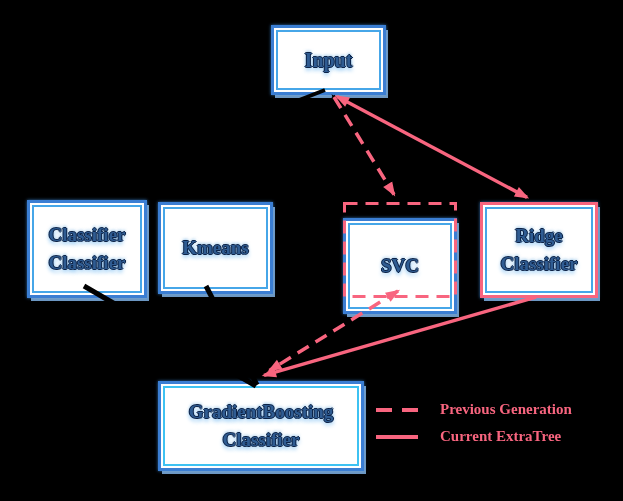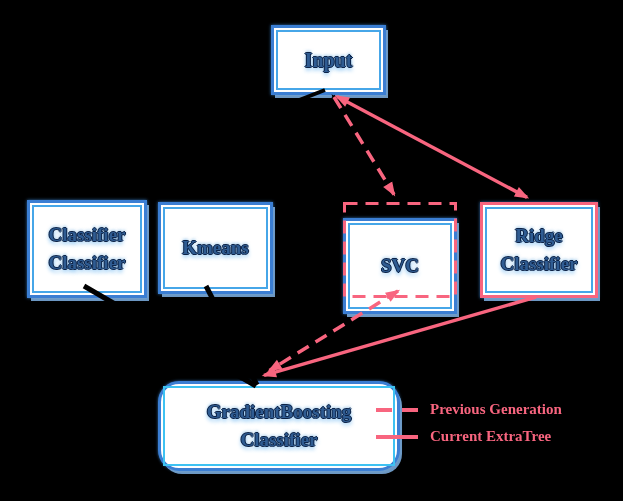--- a/index.html
+++ b/index.html
@@ -41,35 +41,35 @@
       0 1px 0 #0d2347, 1px 0 0 #0d2347, -1px 0 0 #0d2347, 0 -1px 0 #0d2347,
       0 3px 4px rgba(105,180,240,0.95),
       0 -2px 3px rgba(70,150,215,0.55);
     white-space: nowrap;
   }
   .node--input  { left: 271px; top: 25px;  width: 115px; height: 70px; }
   .node--extra  { left: 27px;  top: 200px; width: 120px; height: 98px; }
   .node--kmeans { left: 158px; top: 202px; width: 115px; height: 92px; }
   .node--svc    { left: 343px; top: 218px; width: 114px; height: 96px; }
   .node--ridge  { left: 480px; top: 202px; width: 118px; height: 96px; }
-  .node--gb     { left: 158px; top: 381px; width: 242px; height: 90px; border-radius: 21px; }
+  .node--gb     { left: 158px; top: 381px; width: 206px; height: 90px; }
   .node--input .node-label { font-size: 20px; }
   
   .edge-layer {
     position: absolute;
     left: 0; top: 0;
     width: 623px; height: 501px;
     pointer-events: none;
   }
   
   .legend-row {
     position: absolute;
     display: flex;
     align-items: center;
-    gap: 12px;
+    gap: 22px;
   }
   .legend-row--previous { left: 376px; top: 401px; }
   .legend-row--current  { left: 376px; top: 428px; }
   .legend-line {
     width: 42px; height: 4px;
     background: #f8657f;
   }
   .legend-line--dashed {
     background: repeating-linear-gradient(to right, #f8657f 0 16px, transparent 16px 26px);
   }

